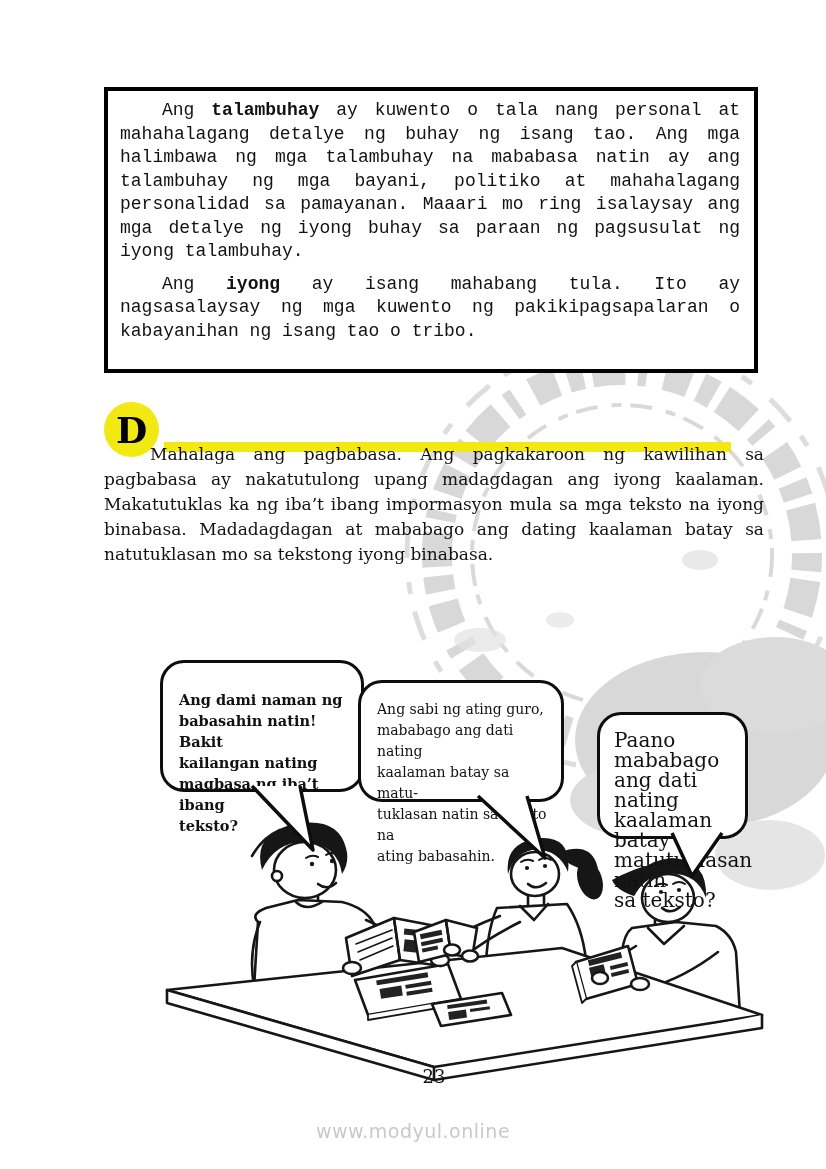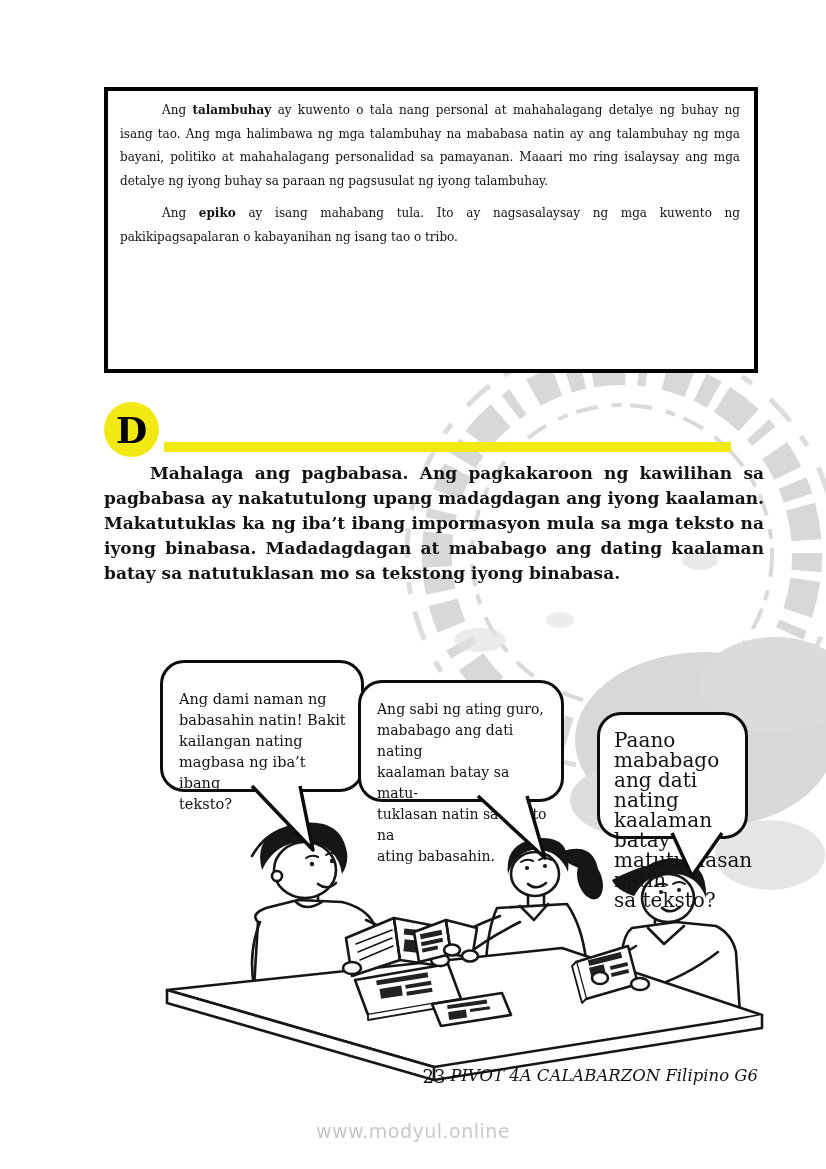--- a/index.html
+++ b/index.html
@@ -15,22 +15,22 @@
   
   .wm-svg{position:absolute;left:0;top:0;z-index:0;pointer-events:none;}
   
   .info-box{
     position:absolute;left:104px;top:87px;width:654px;height:286px;
     border:4px solid #000;background:#fff;box-sizing:border-box;
     padding:8px 14px 8px 12px;z-index:2;
   }
   .info-box p{
     margin:0 0 9px 0;
-    font-size:12px;line-height:23.5px;
-    text-align:justify;text-indent:42px;
+    font-size:18px;line-height:23.5px;
+    text-align:justify;text-indent:42px;font-family:Liberation Mono, monospace;
   }
   .info-box .term{font-weight:bold;}
   
   .d-badge{
     position:absolute;left:104px;top:402px;width:55px;height:55px;
     border-radius:50%;z-index:2;
     display:flex;align-items:center;justify-content:center;
     font-weight:bold;font-size:36px;color:#000;
     font-family:"DejaVu Serif", serif;
   }
@@ -86,27 +86,27 @@
       <ellipse cx="770" cy="855" rx="55" ry="35" fill="#d4d4d4" opacity="0.8"></ellipse>
       <ellipse cx="480" cy="640" rx="26" ry="12" fill="#d8d8d8" opacity="0.7"></ellipse>
       <ellipse cx="560" cy="620" rx="14" ry="8" fill="#d8d8d8" opacity="0.7"></ellipse>
       <ellipse cx="700" cy="560" rx="18" ry="10" fill="#d6d6d6" opacity="0.7"></ellipse>
       <ellipse cx="520" cy="730" rx="20" ry="9" fill="#d6d6d6" opacity="0.6"></ellipse>
     </g>
   </svg>
 
   <div class="info-box">
     <p><span>Ang </span><span class="term">talambuhay</span><span> ay kuwento o tala nang personal at mahahalagang detalye ng buhay ng isang tao. Ang mga halimbawa ng mga talambuhay na mababasa natin ay ang talambuhay ng mga bayani, politiko at mahahalagang personalidad sa pamayanan.  Maaari mo ring isalaysay ang mga detalye ng iyong buhay sa paraan ng pagsusulat ng iyong talambuhay.</span></p>
-    <p><span>Ang </span><span class="term">epiko</span><span> ay isang mahabang tula.  Ito ay nagsasalaysay ng mga kuwento ng pakikipagsapalaran o kabayanihan ng isang tao o tribo.</span></p>
+    <p><span>Ang </span><span class="term">iyong</span><span> ay isang mahabang tula.  Ito ay nagsasalaysay ng mga kuwento ng pakikipagsapalaran o kabayanihan ng isang tao o tribo.</span></p>
   </div>
 
   <div class="d-badge" style="background: rgb(243, 233, 18);">D</div>
   <div class="d-bar" style="background: rgb(243, 233, 18);"></div>
 
-  <p class="body-par" style="top:461px;font-weight:bold;">Mahalaga ang pagbabasa.  Ang pagkakaroon ng kawilihan sa pagbabasa ay nakatutulong upang madagdagan ang iyong kaalaman.  Makatutuklas ka ng iba’t ibang impormasyon mula sa mga teksto na iyong binabasa.  Madadagdagan at mababago ang dating kaalaman batay sa natutuklasan mo sa tekstong iyong binabasa.</p>
+  <p class="body-par" style="top:442px;">Mahalaga ang pagbabasa.  Ang pagkakaroon ng kawilihan sa pagbabasa ay nakatutulong upang madagdagan ang iyong kaalaman.  Makatutuklas ka ng iba’t ibang impormasyon mula sa mga teksto na iyong binabasa.  Madadagdagan at mababago ang dating kaalaman batay sa natutuklasan mo sa tekstong iyong binabasa.</p>
 
   <svg class="illus-svg" width="826" height="1169" viewBox="0 0 826 1169">
     <g stroke="#161616" stroke-width="2.6" fill="none" stroke-linecap="round" stroke-linejoin="round">
 
       <path d="M300 898 L300 912 M318 896 L318 910"></path>
       <path d="M258 922 Q250 914 266 908 L298 900 L342 902 Q366 908 374 924 L376 988 L254 988 Z" fill="#fff"></path>
       <path d="M296 902 Q306 912 322 902"></path>
       <path d="M366 920 Q394 932 406 948"></path>
       <path d="M260 922 Q248 952 254 986"></path>
       <ellipse cx="305" cy="870" rx="31" ry="28" fill="#fff"></ellipse>
@@ -194,21 +194,21 @@
         <rect x="588" y="956" width="34" height="6" transform="rotate(-14 605 959)"></rect>
         <rect x="590" y="966" width="15" height="10" transform="rotate(-14 597 971)"></rect>
         <rect x="610" y="964" width="18" height="4" transform="rotate(-14 619 966)"></rect>
         <rect x="611" y="971" width="18" height="4" transform="rotate(-14 620 973)"></rect>
       </g>
       <ellipse cx="600" cy="978" rx="8" ry="6" fill="#fff"></ellipse>
       <ellipse cx="640" cy="984" rx="9" ry="6" fill="#fff"></ellipse>
     </g>
   </svg>
 
-  <div class="bubble" style="left:160px;top:660px;width:204px;height:132px;padding:26px 12px 0 16px;">Ang dami naman ng
+  <div class="bubble" style="left:160px;top:660px;width:204px;height:132px;padding:26px 12px 0 16px;font-weight:bold;">Ang dami naman ng
 babasahin natin!  Bakit
 kailangan nating
 magbasa ng iba’t ibang
 teksto?</div>
   <div class="bubble" style="left:358px;top:680px;width:206px;height:122px;padding:16px 10px 0 16px;font-size:14px;">Ang sabi ng ating guro,
 mababago ang dati nating
 kaalaman batay sa matu-
 tuklasan natin sa teksto na
 ating babasahin.</div>
   <div class="bubble" style="left:597px;top:712px;width:151px;height:127px;padding:15px 8px 0 14px;font-size:20px;line-height:20px;">Paano mababago
@@ -217,17 +217,16 @@
 matutuklasan natin
 sa teksto?</div>
 
   <svg class="tails-svg" width="826" height="1169" viewBox="0 0 826 1169">
     <path d="M252 786 L313 850 L300 786" fill="#fff" stroke="#0d0d0d" stroke-width="3.5" stroke-linejoin="round"></path>
     <path d="M478 796 L545 858 L527 796" fill="#fff" stroke="#0d0d0d" stroke-width="3.5" stroke-linejoin="round"></path>
     <path d="M722 833 L692 876 L672 833" fill="#fff" stroke="#0d0d0d" stroke-width="3.5" stroke-linejoin="round"></path>
   </svg>
 
   <div class="page-number">23</div>
-  <div class="footer-source">PIVOT 4A CALABARZON Filipino G6</div>
 
   <div class="site-watermark">www.modyul.online</div>
 
 </div>
 
 </body></html>

